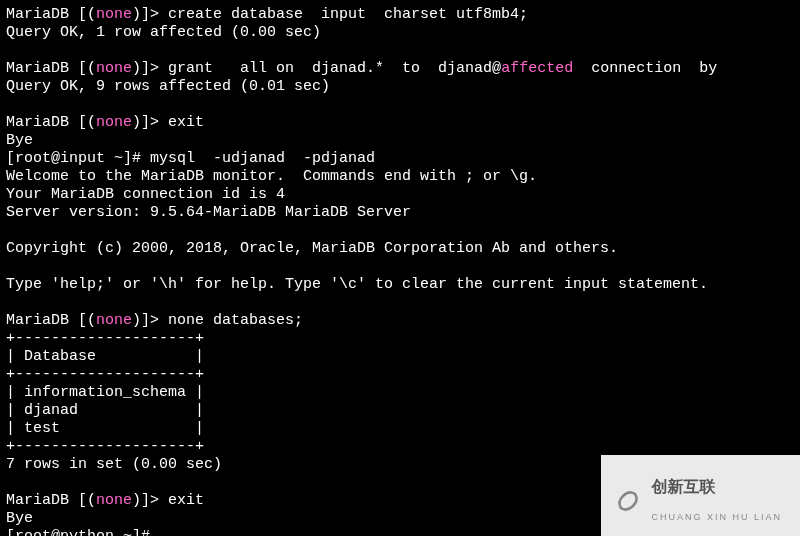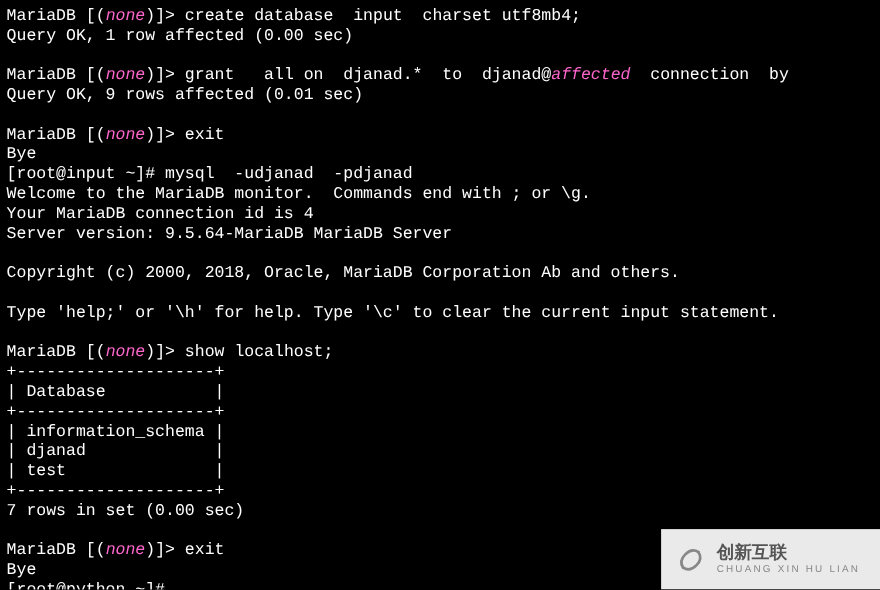--- a/index.html
+++ b/index.html
@@ -8,37 +8,37 @@
       color: #fff;
       font-family: "Courier New", monospace;
       font-size: 15px;
       line-height: 18px;
       width: 800px;
       height: 536px;
       overflow: hidden;
       padding: 6px;
       position: relative;
     }
-    .pink { color: #ff66cc; font-style: italic; }
+    .pink { color: #ff66cc; }
     pre { font-family: inherit; white-space: pre; }
     .watermark {
       position: absolute;
       right: 0;
       bottom: 0;
       background: #eaeaea;
       color: #666;
       font-family: "Microsoft YaHei", Arial, sans-serif;
       font-size: 14px;
-      padding: 14px 18px 14px 14px;
+      padding: 24px 18px 14px 14px;
       display: flex;
       align-items: center;
       gap: 10px;
     }
     .watermark-main { font-size: 16px; font-weight: 600; color: #555; }
-    .watermark-sub { font-size: 9px; letter-spacing: 2px; color: #888; margin-top: 2px; }
+    .watermark-sub { font-size: 9px; letter-spacing: 2px; color: #888; margin-top: 18px; }
     .wm-text { display: flex; flex-direction: column; line-height: 1; }
   </style>
 </head>
 <body>
 
 <pre><span>MariaDB</span><span> [(</span><span class="pink">none</span><span>)]&gt; </span><span>create database  input  charset utf8mb4;</span>
 <span>Query OK, 1 row affected (0.00 sec)</span>
 <span> </span>
 <span>MariaDB</span><span> [(</span><span class="pink">none</span><span>)]&gt; </span><span>grant   all on  djanad.*  to  djanad@</span><span class="pink">affected</span><span>  connection  by</span>
 <span>Query OK, 9 rows affected (0.01 sec)</span>
@@ -47,21 +47,21 @@
 <span>Bye</span>
 <span>[root@input ~]# mysql  -udjanad  -pdjanad</span>
 <span>Welcome to the MariaDB monitor.  Commands end with ; or \g.</span>
 <span>Your MariaDB connection id is 4</span>
 <span>Server version: 9.5.64-MariaDB MariaDB Server</span>
 <span> </span>
 <span>Copyright (c) 2000, 2018, Oracle, MariaDB Corporation Ab and others.</span>
 <span> </span>
 <span>Type 'help;' or '\h' for help. Type '\c' to clear the current input statement.</span>
 <span> </span>
-<span>MariaDB</span><span> [(</span><span class="pink">none</span><span>)]&gt; </span><span>show localhost;</span>
+<span>MariaDB</span><span> [(</span><span class="pink">none</span><span>)]&gt; </span><span>none databases;</span>
 <span>+--------------------+</span>
 <span>| Database           |</span>
 <span>+--------------------+</span>
 <span>| information_schema |</span>
 <span>| djanad             |</span>
 <span>| test               |</span>
 <span>+--------------------+</span>
 <span>7 rows in set (0.00 sec)</span>
 <span> </span>
 <span>MariaDB</span><span> [(</span><span class="pink">none</span><span>)]&gt; </span><span>exit</span>

